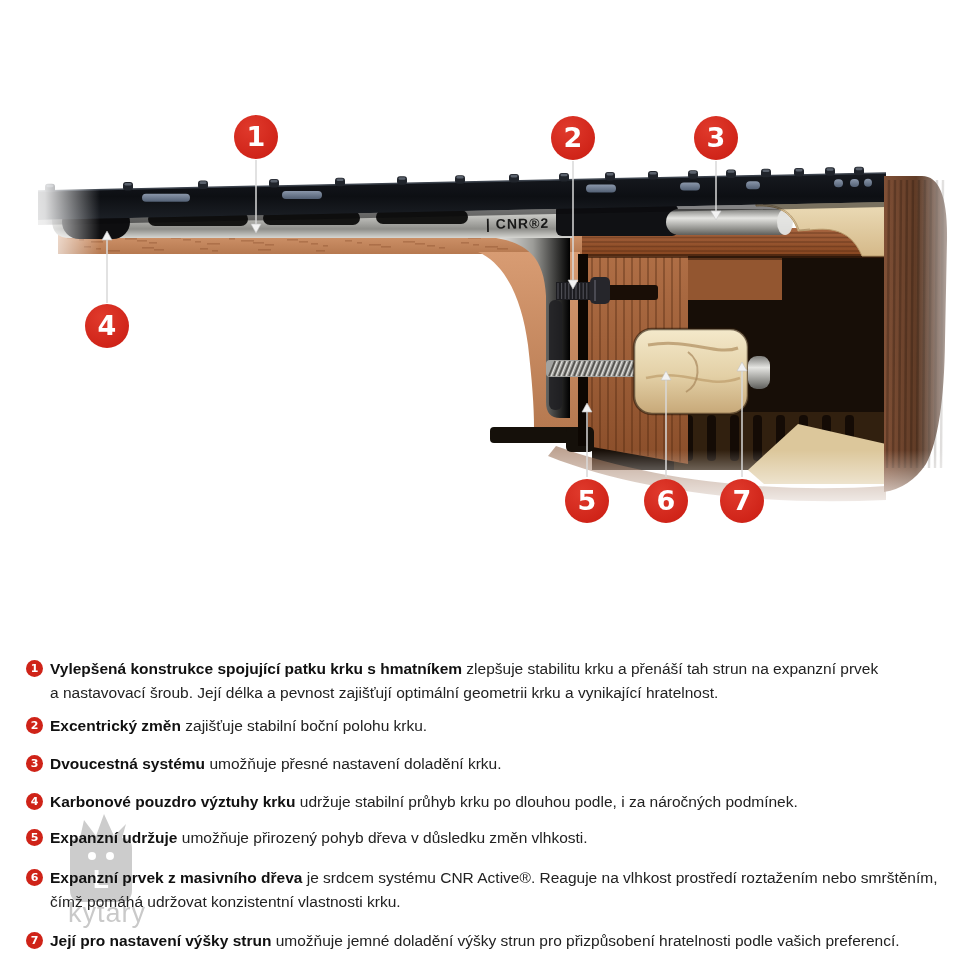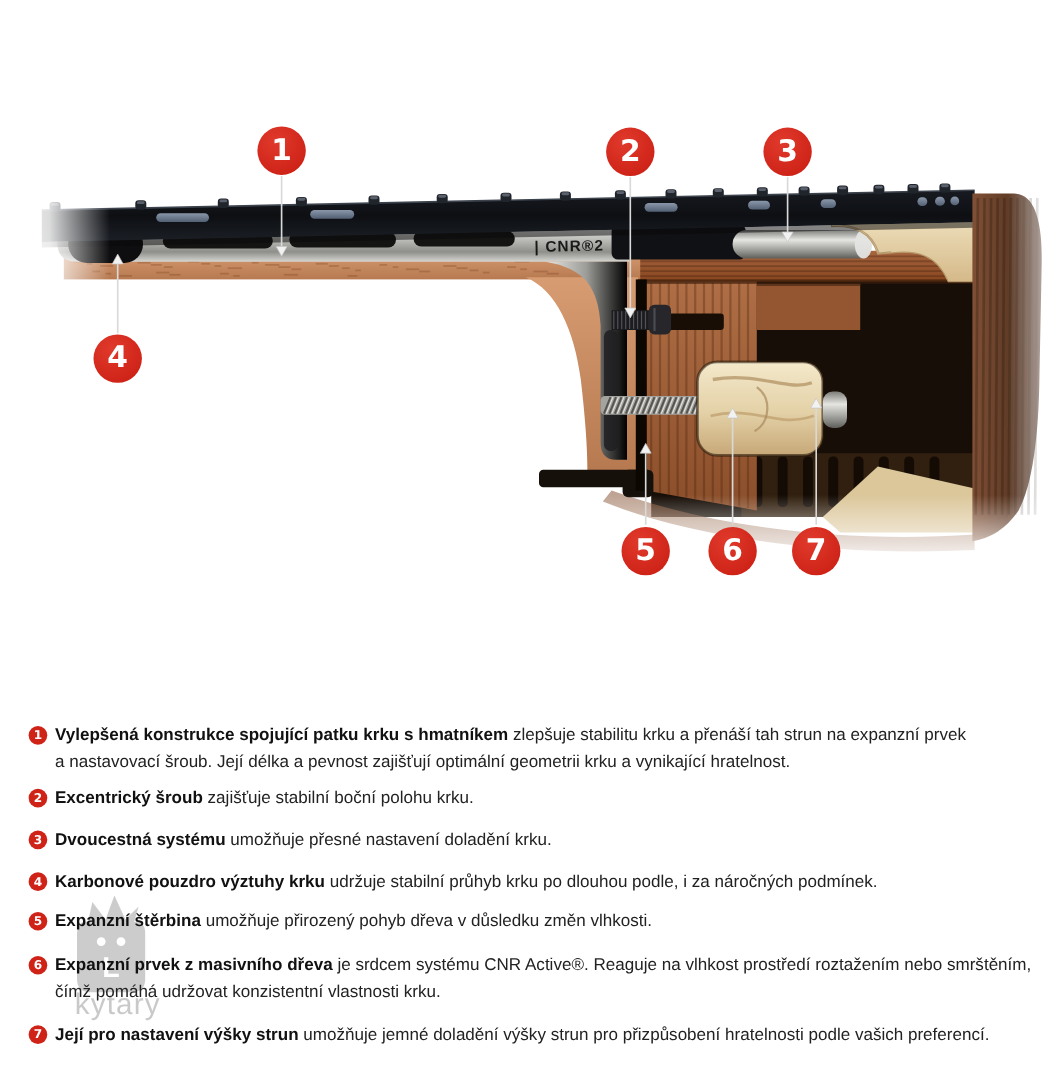--- a/index.html
+++ b/index.html
@@ -419,33 +419,33 @@
 </div>
 
 <div class="legend">
   <div class="legend-item" style="top:657px">
     <span class="bullet"><span>1</span></span>
     <b>Vylepšená konstrukce spojující patku krku s hmatníkem</b> <span class="rest">zlepšuje stabilitu krku a přenáší tah strun na expanzní prvek
 a nastavovací šroub. Její délka a pevnost zajišťují optimální geometrii krku a vynikající hratelnost.</span>
   </div>
   <div class="legend-item" style="top:714px">
     <span class="bullet"><span>2</span></span>
-    <b>Excentrický šroub</b> <span class="rest">zajišťuje stabilní boční polohu krku.</span>
+    <b>Excentrický změn</b> <span class="rest">zajišťuje stabilní boční polohu krku.</span>
   </div>
   <div class="legend-item" style="top:752px">
     <span class="bullet"><span>3</span></span>
     <b>Dvoucestná systému</b> <span class="rest">umožňuje přesné nastavení doladění krku.</span>
   </div>
   <div class="legend-item" style="top:790px">
     <span class="bullet"><span>4</span></span>
     <b>Karbonové pouzdro výztuhy krku</b> <span class="rest">udržuje stabilní průhyb krku po dlouhou podle, i za náročných podmínek.</span>
   </div>
   <div class="legend-item" style="top:826px">
     <span class="bullet"><span>5</span></span>
-    <b>Expanzní štěrbina</b> <span class="rest">umožňuje přirozený pohyb dřeva v důsledku změn vlhkosti.</span>
+    <b>Expanzní udržuje</b> <span class="rest">umožňuje přirozený pohyb dřeva v důsledku změn vlhkosti.</span>
   </div>
   <div class="legend-item" style="top:866px">
     <span class="bullet"><span>6</span></span>
     <b>Expanzní prvek z masivního dřeva</b> <span class="rest">je srdcem systému CNR Active®. Reaguje na vlhkost prostředí roztažením nebo smrštěním,
 čímž pomáhá udržovat konzistentní vlastnosti krku.</span>
   </div>
   <div class="legend-item" style="top:929px">
     <span class="bullet"><span>7</span></span>
     <b>Její pro nastavení výšky strun</b> <span class="rest">umožňuje jemné doladění výšky strun pro přizpůsobení hratelnosti podle vašich preferencí.</span>
   </div>

